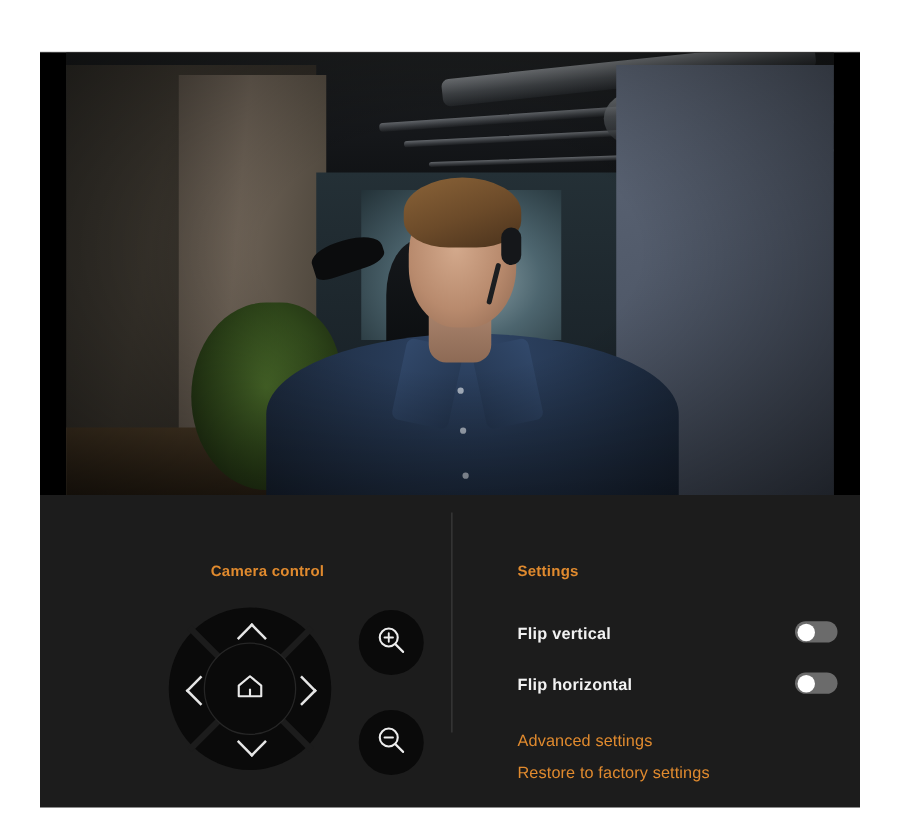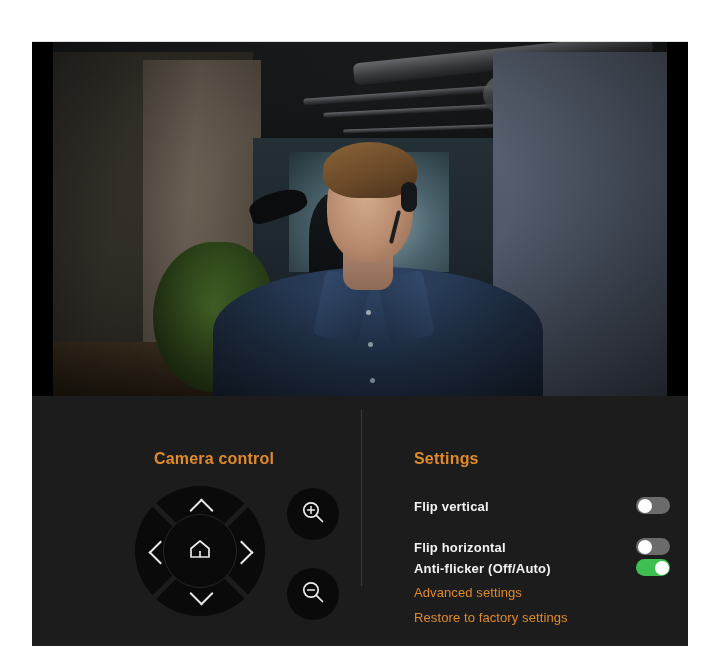--- a/index.html
+++ b/index.html
@@ -150,21 +150,21 @@
   
   .panel{
     position:absolute;left:0;top:354px;width:656px;height:194px;
     background:#1c1c1c;
   }
   .divider{
     position:absolute;left:329px;top:14px;width:1px;height:176px;
     background:#3b3b3b;
   }
   .col-head{
-    position:absolute;font-size:16px;font-weight:bold;color:#e08a2e;
+    position:absolute;font-size:12px;font-weight:bold;color:#e08a2e;
     letter-spacing:.2px;
   }
   .head-camera{left:92px;top:54px;width:180px;text-align:center;}
   .head-settings{left:382px;top:54px;width:210px;text-align:left;}
   
   .dpad{position:absolute;left:103px;top:90px;width:130px;height:130px;}
   .dpad-ring{
     position:absolute;left:0;top:0;width:130px;height:130px;border-radius:50%;
     background:#0a0a0a;
   }
@@ -345,26 +345,20 @@
         <span class="toggle">
             <span class="knob"></span>
           </span>
       </div>
       <div class="set-row row2">
         <span class="set-label">Flip horizontal</span>
         <span class="toggle">
             <span class="knob"></span>
           </span>
       </div>
-      <div class="set-row row3">
-        <span class="set-label">Anti-flicker (Off/Auto)</span>
-        <span class="toggle on">
-            <span class="knob"></span>
-          </span>
-      </div>
 
       <div class="link link1">Advanced settings</div>
       <div class="link link2">Restore to factory settings</div>
     </div>
 
 
   </div>
 </div>
 
 </body></html>

